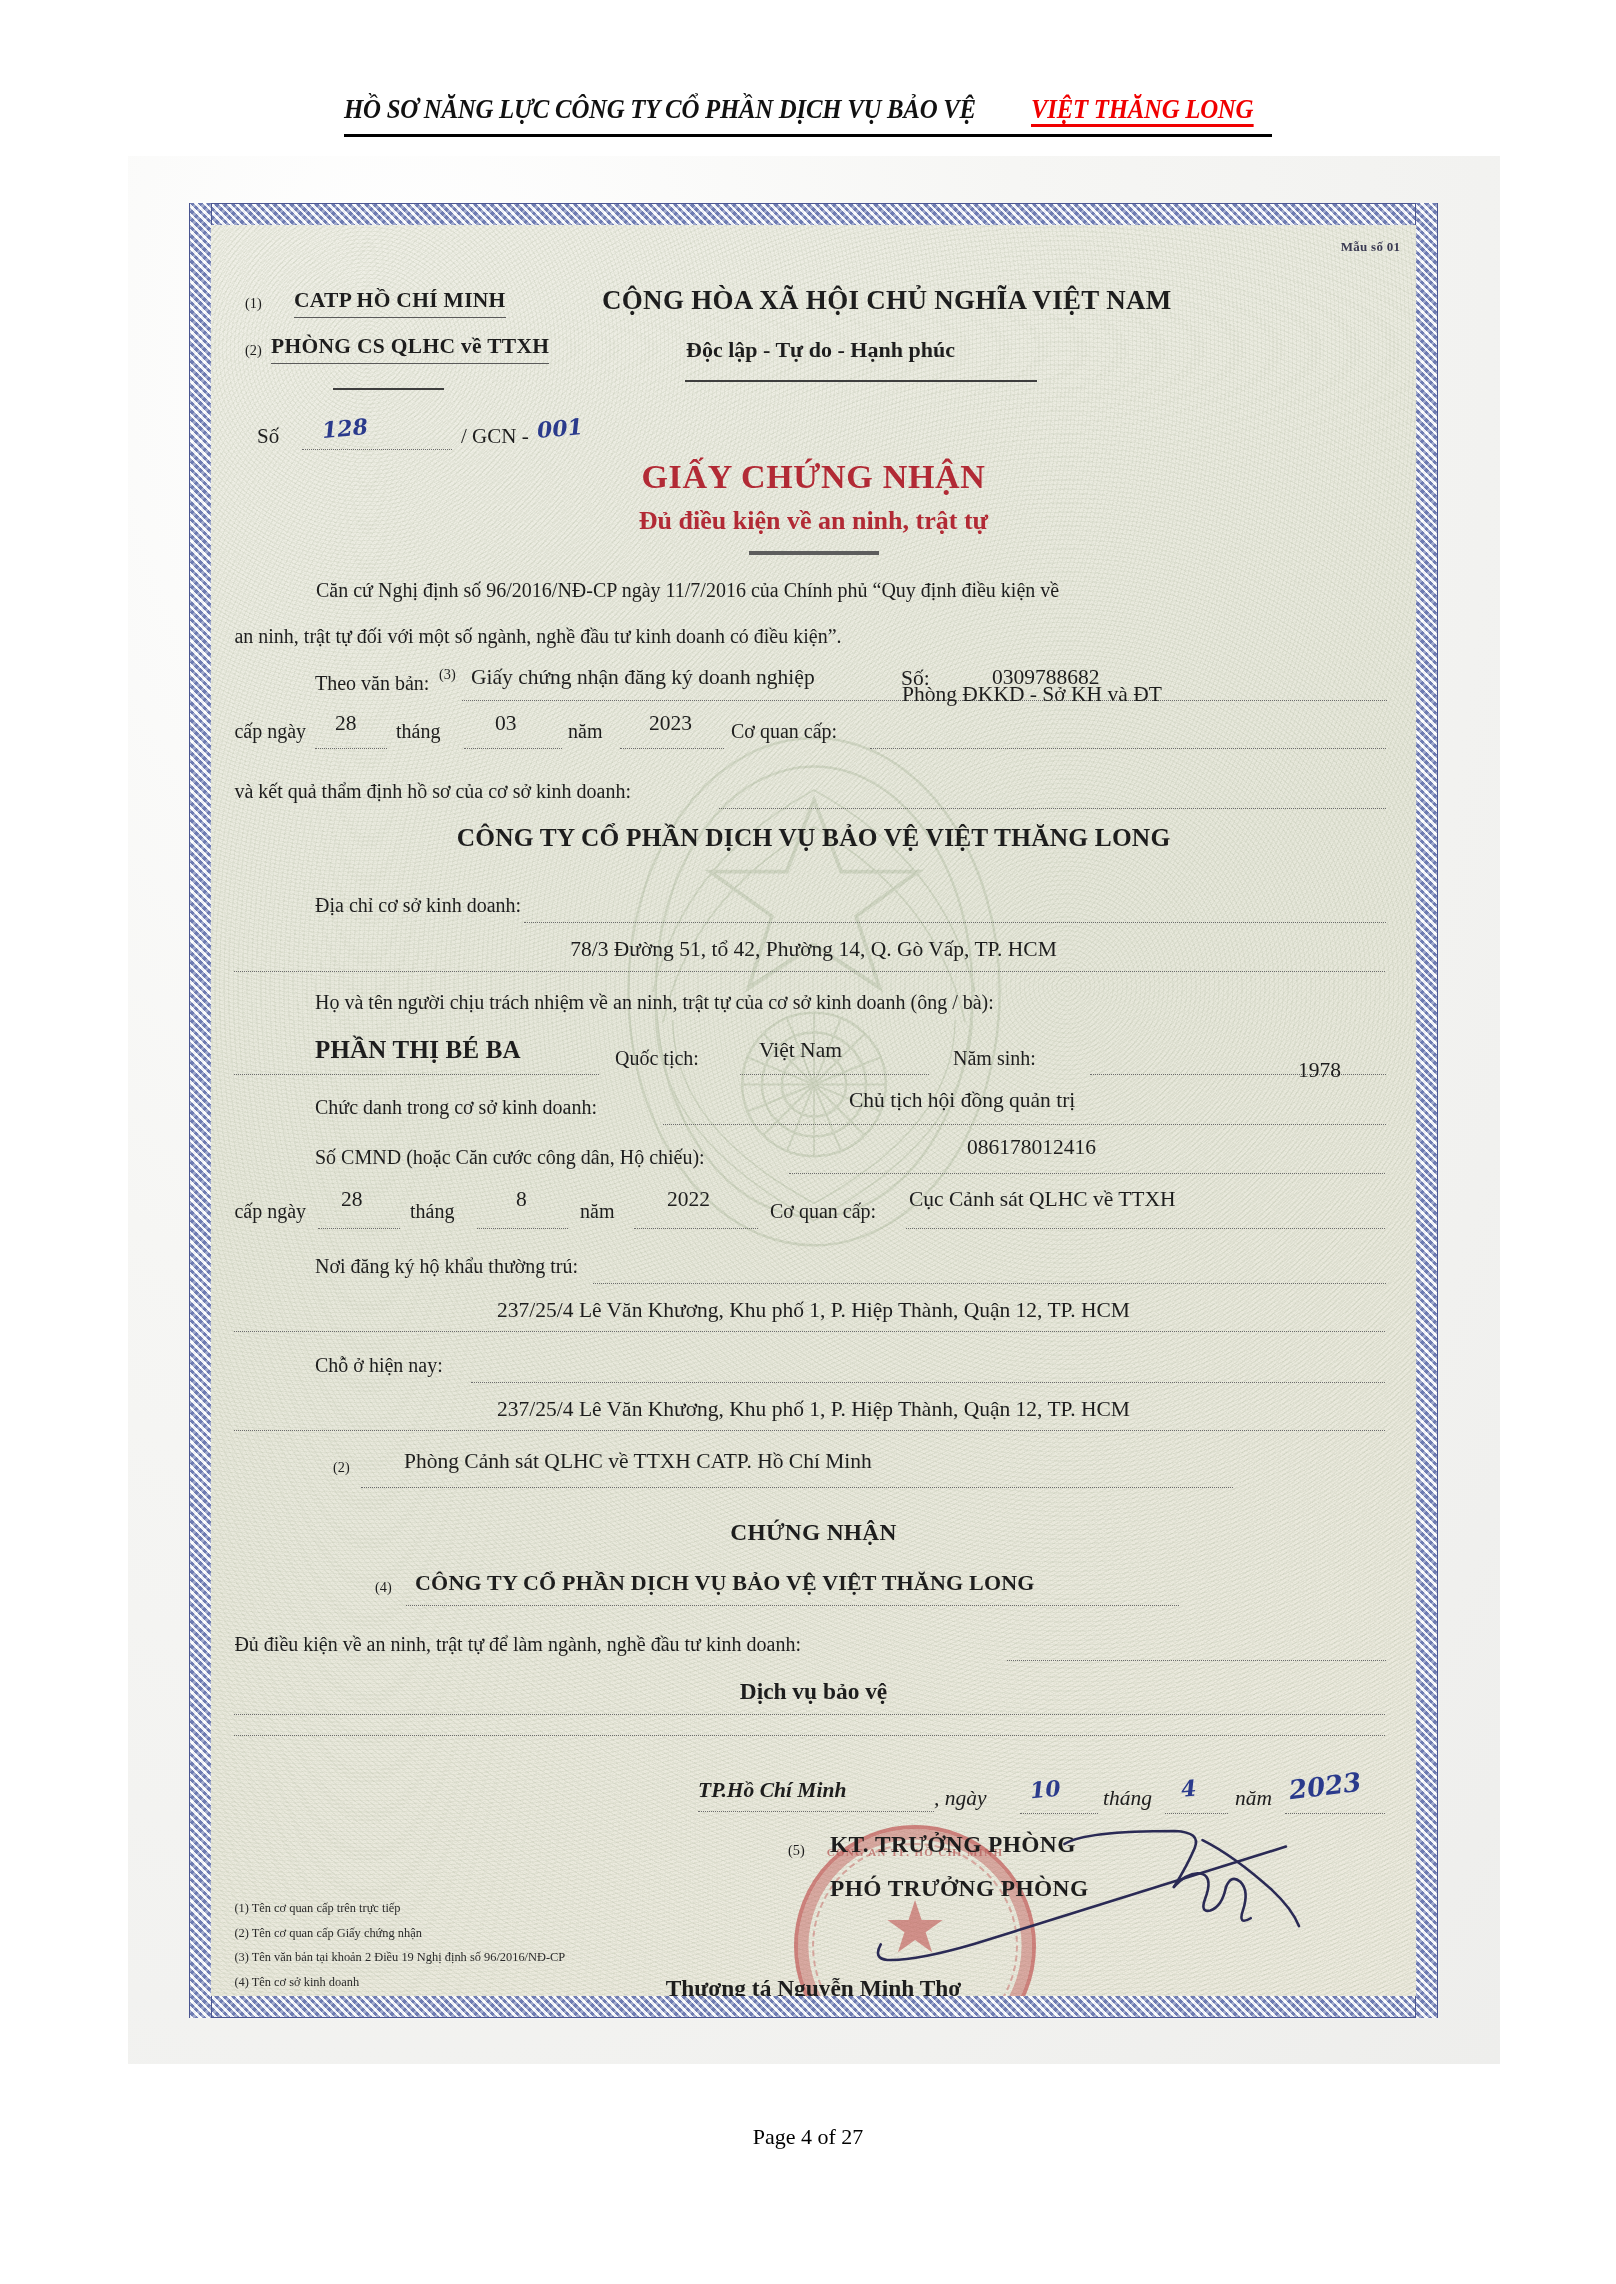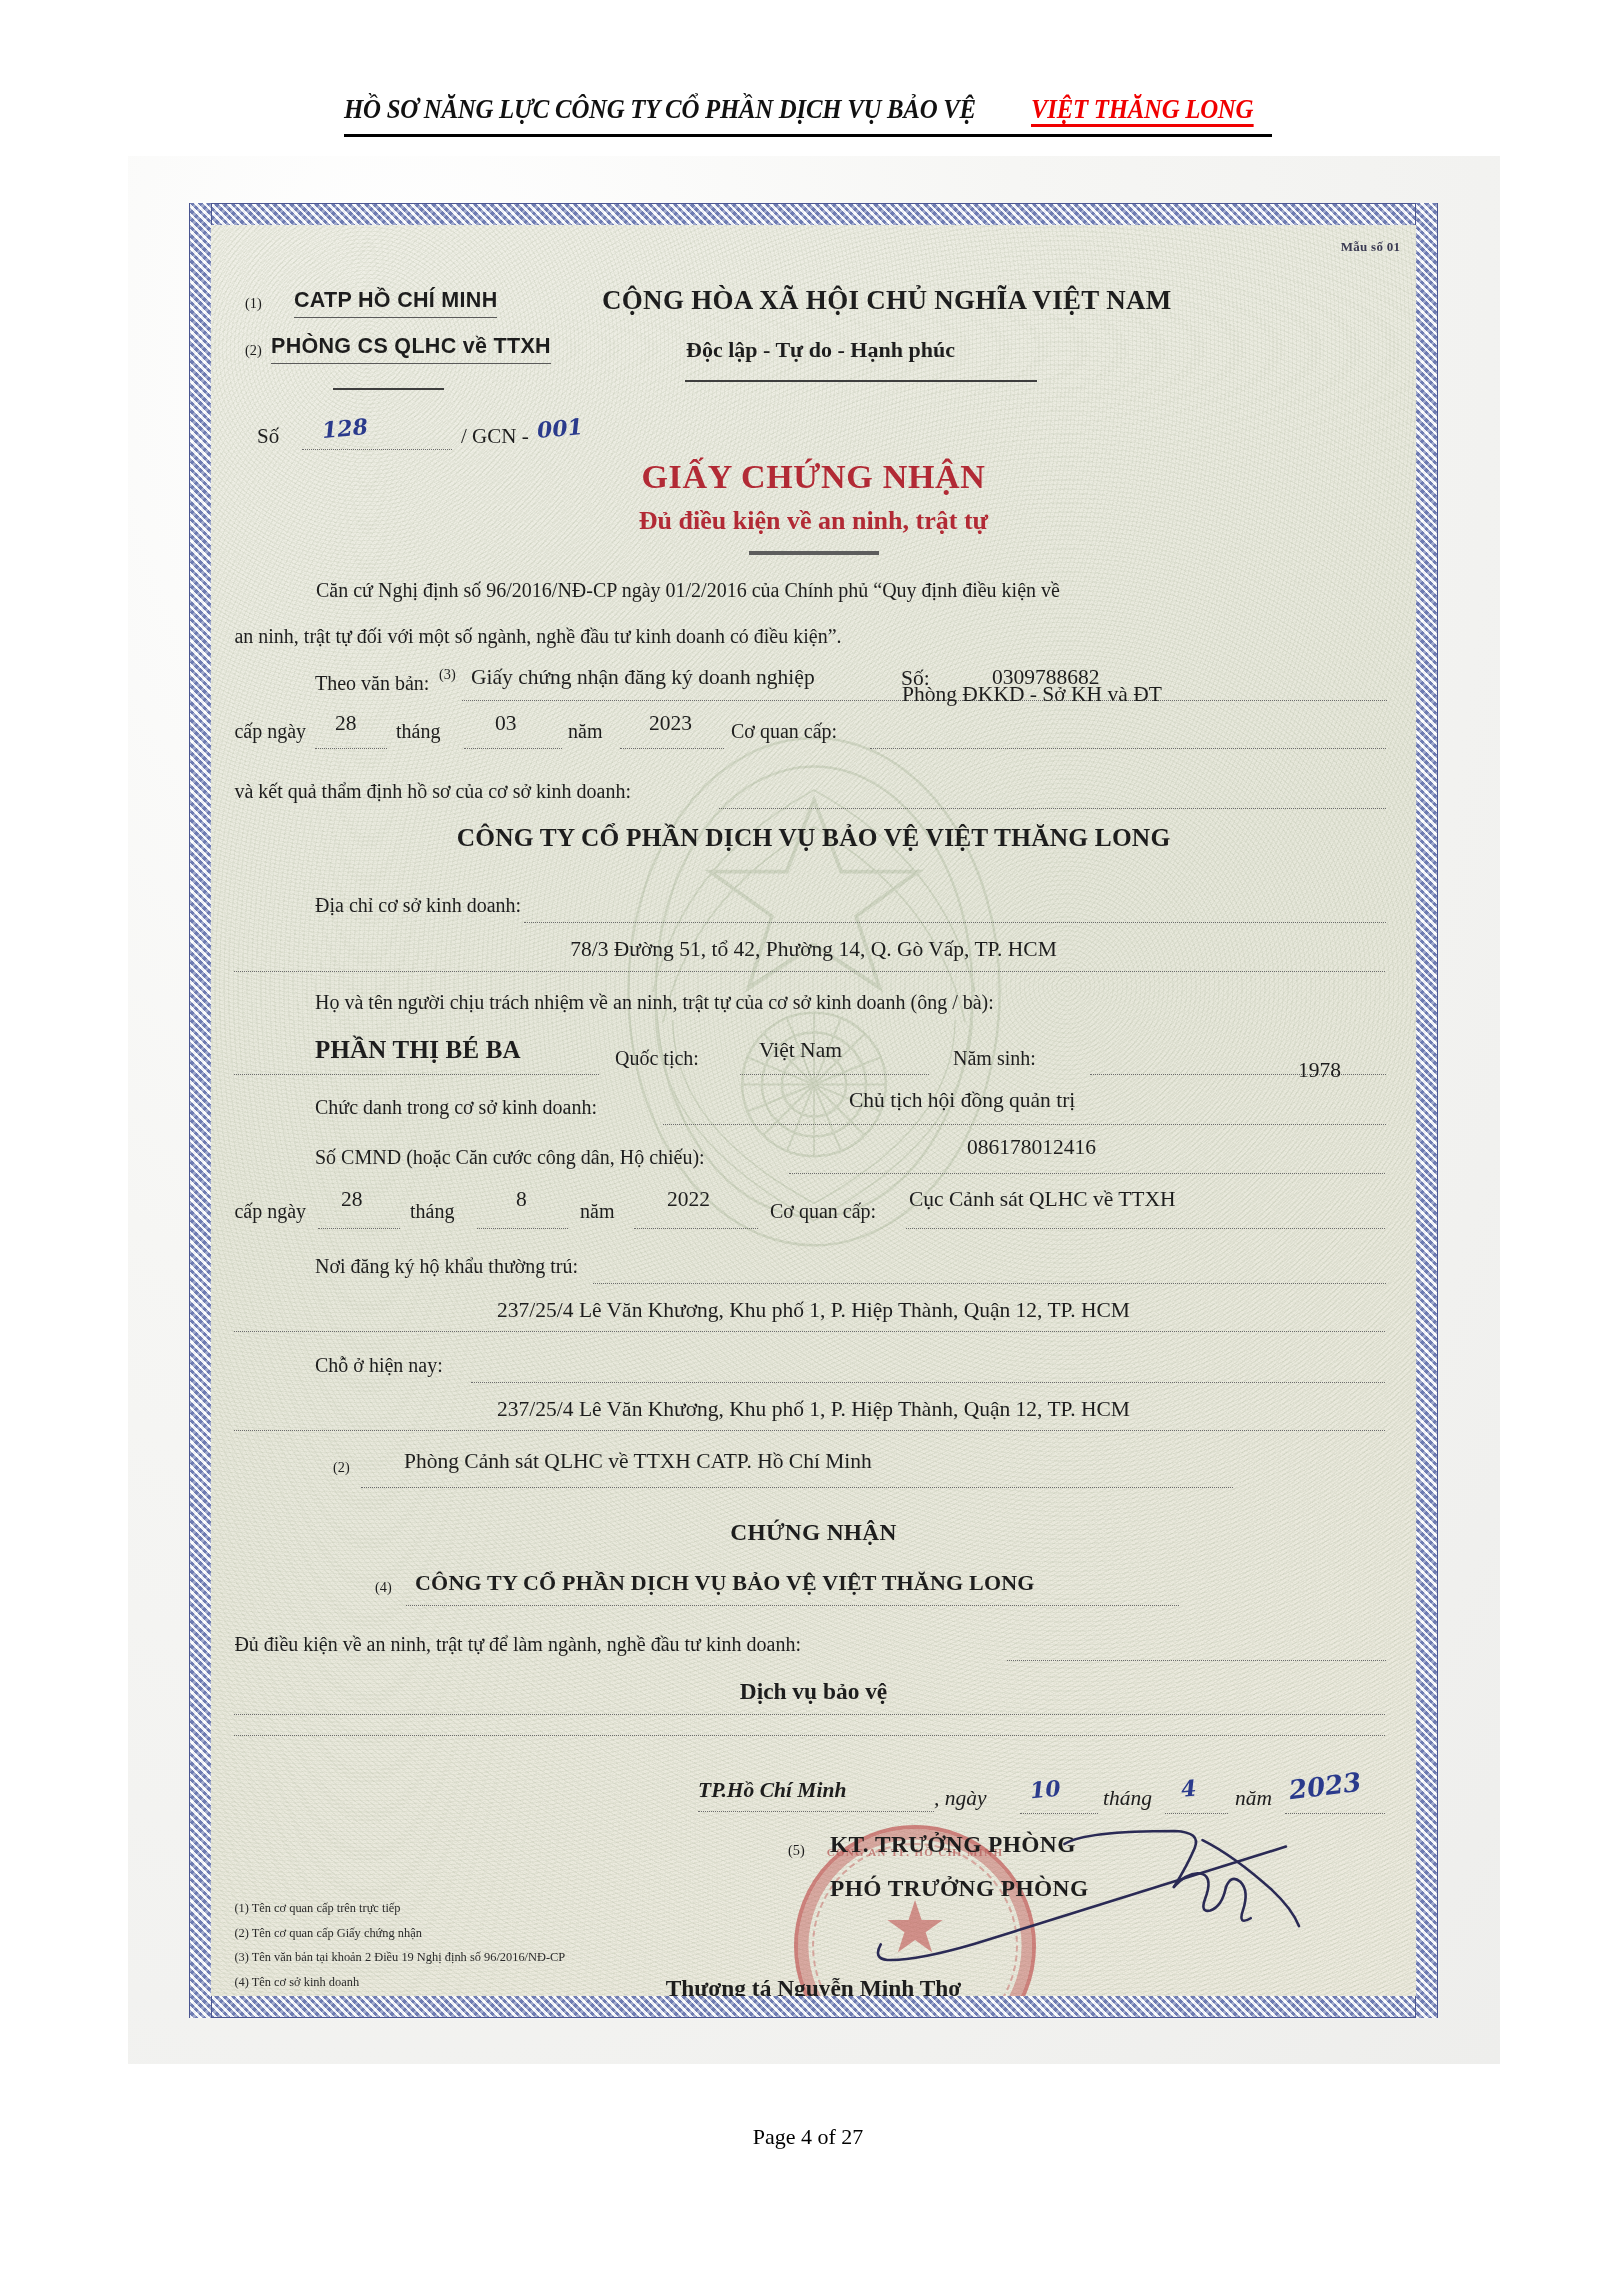--- a/index.html
+++ b/index.html
@@ -127,21 +127,21 @@
     transform: translate(-50%, -50%);
     opacity: .16;
     pointer-events: none;
   }
 
   
   .ct { position: absolute; color: #1d1d1d; font-family: "Liberation Serif", serif; white-space: nowrap; }
   .small-num { font-size: 14.3px; }
   .hdr-org {
     font-size: 21.5px; font-weight: bold; letter-spacing: 0.3px;
-    font-family: Liberation Sans, sans-serif;
+    font-family: Liberation Serif, serif;
     text-align: center;
   }
   .hdr-nation {
     font-size: 27px; font-weight: bold; letter-spacing: 0.3px;
   }
   .hdr-motto {
     font-size: 22px; font-weight: bold;
   }
   .uline { border-bottom: 1.3px solid #5a5a5a; }
   .dotline { border-bottom: 1.3px dotted #6d6d6d; }
@@ -273,21 +273,21 @@
     <div class="ct hand" style="left:326px; top:190px;">001</div>
 
     <div class="ct hdr-nation" style="left:391px; top:60px;">CỘNG HÒA XÃ HỘI CHỦ NGHĨA VIỆT NAM</div>
     <div class="ct hdr-motto" style="left:475px; top:112px;">Độc lập - Tự do - Hạnh phúc</div>
     <div style="position:absolute; left:474px; top:155px; width:352px; height:2px; background:#3e3e3e;"></div>
 
     <div class="ct title-main" style="left:50%; top:233px; transform:translateX(-50%);">GIẤY CHỨNG NHẬN</div>
     <div class="ct title-sub" style="left:50%; top:281px; transform:translateX(-50%);">Đủ điều kiện về an ninh, trật tự</div>
     <div style="position:absolute; left:50%; transform:translateX(-50%); top:326px; width:130px; height:3.9px; background:#5d5d5d;"></div>
 
-    <div class="ct body-line" style="left:105px; top:354px;">Căn cứ Nghị định số 96/2016/NĐ-CP ngày 01/2/2016 của Chính phủ “Quy định điều kiện về</div>
+    <div class="ct body-line" style="left:105px; top:354px;">Căn cứ Nghị định số 96/2016/NĐ-CP ngày 11/7/2016 của Chính phủ “Quy định điều kiện về</div>
     <div class="ct body-line" style="left:23.4px;  top:400px;">an ninh, trật tự đối với một số ngành, nghề đầu tư kinh doanh có điều kiện”.</div>
 
     <div class="ct body-line" style="left:104px; top:447px;">Theo văn bản:</div>
     <div class="ct small-num" style="left:228px; top:441px;">(3)</div>
     <div class="ct dotline" style="left:251px; top:441px; width:925px; height:34px;"></div>
     <div class="ct filled" style="left:260px; top:440px;">Giấy chứng nhận đăng ký doanh nghiệp</div>
     <div class="ct filled" style="left:690px; top:441px;">Số:</div>
     <div class="ct filled" style="left:781px; top:440px;">0309788682</div>
 
     <div class="ct body-line" style="left:23.4px; top:495px;">cấp ngày</div>

